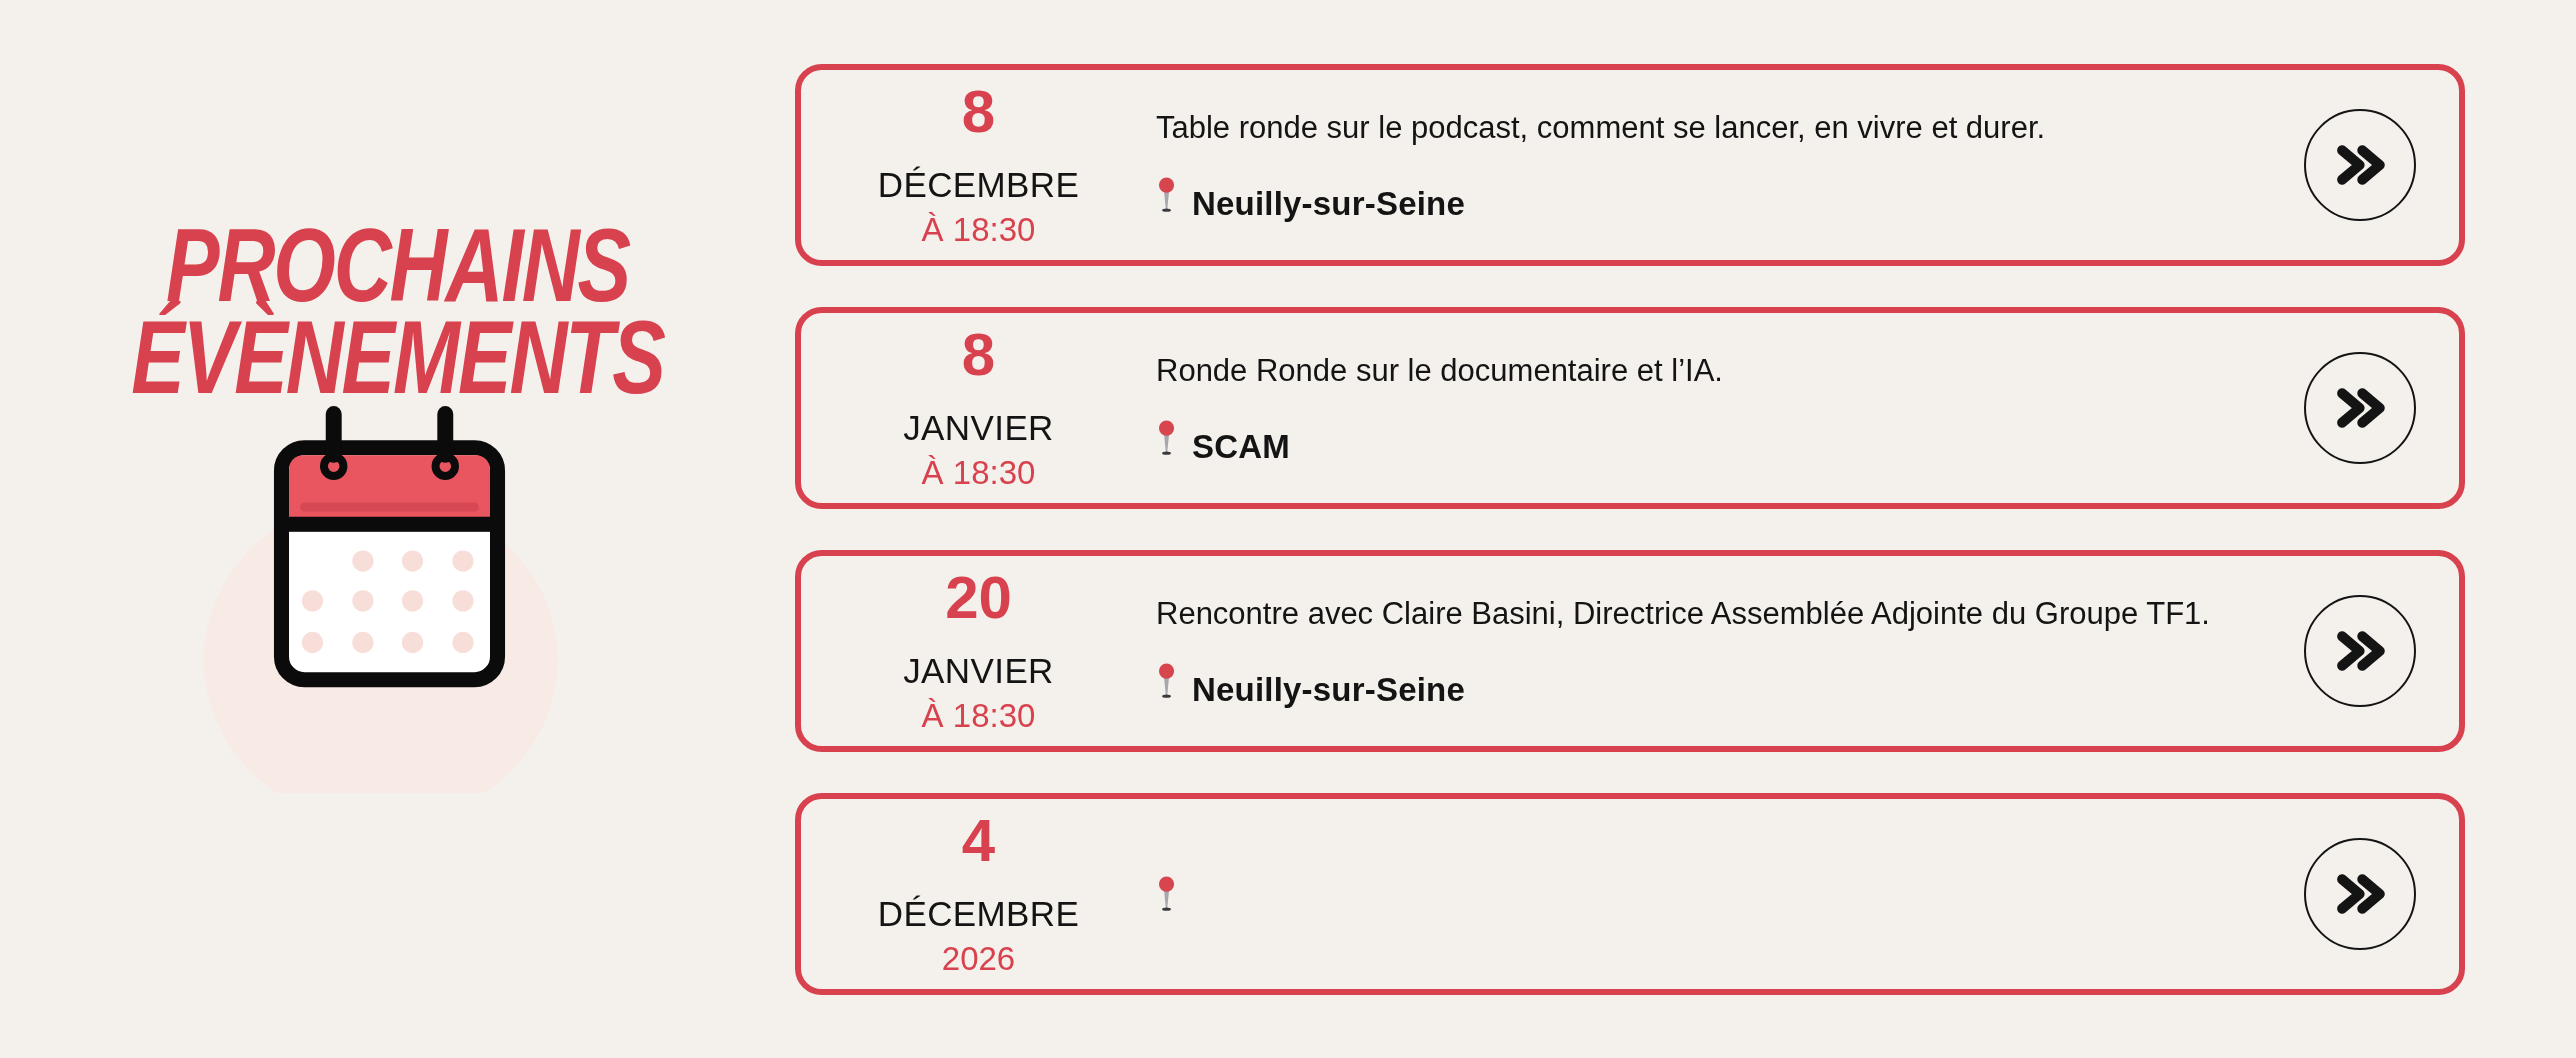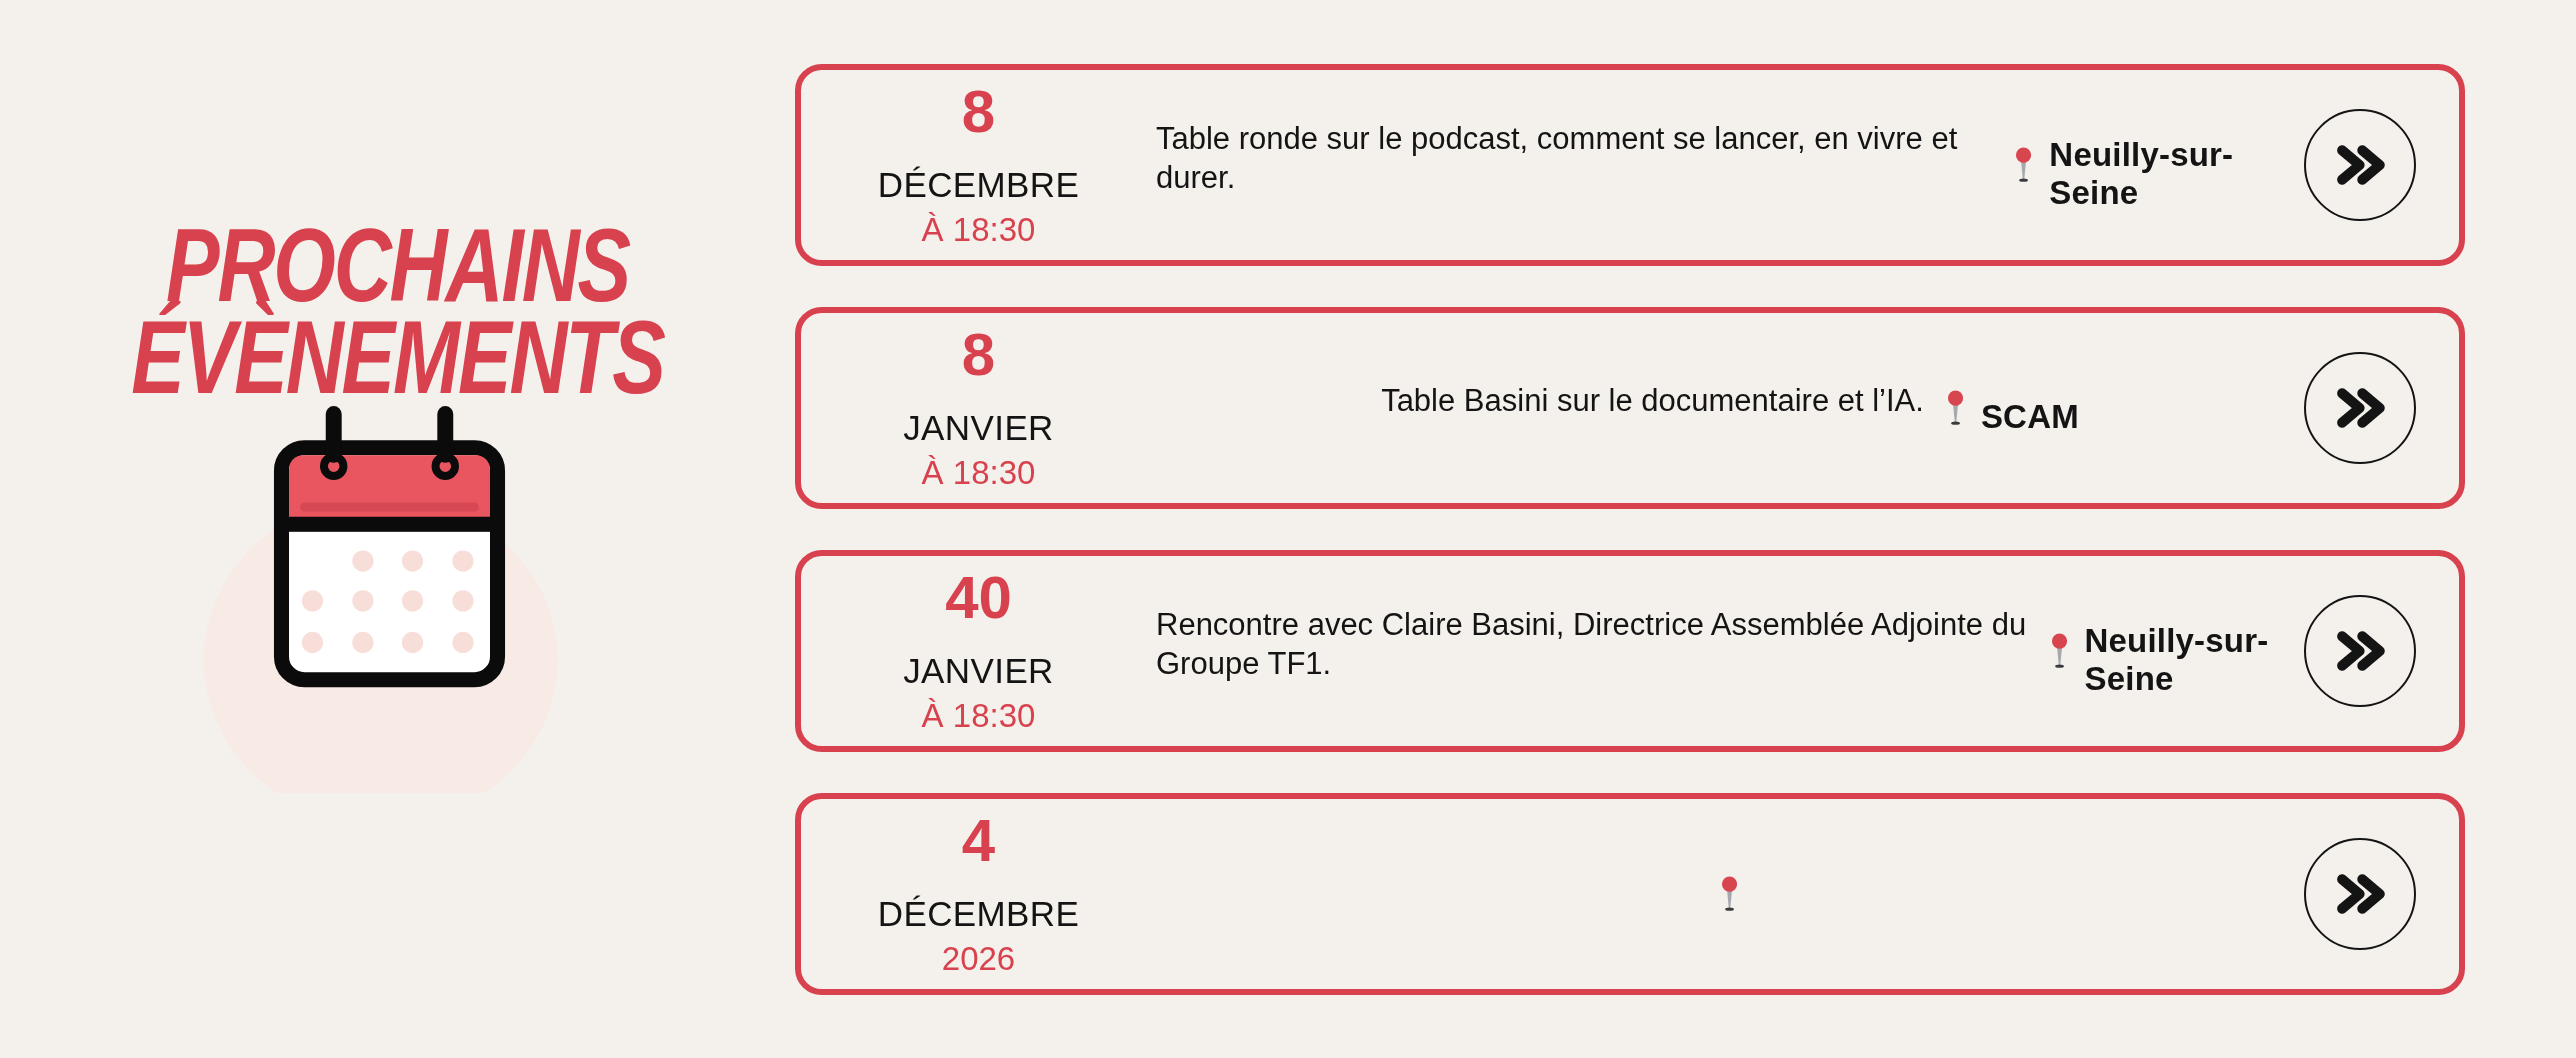--- a/index.html
+++ b/index.html
@@ -92,22 +92,22 @@
   }
   .event-detail {
     color: #D8414E;
     font-weight: 500;
     font-size: 33px;
     line-height: 39px;
     margin-top: 4px;
   }
   .event-content {
     display: flex;
-    flex-direction: row;
-    justify-content: center;
+    flex-direction: column;
+    justify-content: flex-start;
     gap: 21px;
     width: 1152px;
   }
   .event-description {
     margin: 0;
     color: #141414;
     font-size: 31px;
     line-height: 39px;
     font-weight: 400;
   }
@@ -216,41 +216,41 @@
       </div>
     </article>
 
     <article class="event-card">
       <div class="event-date">
         <div class="event-day">8</div>
         <div class="event-month">JANVIER</div>
         <div class="event-detail">À 18:30</div>
       </div>
       <div class="event-content">
-        <p class="event-description">Table Basini sur le documentaire et l’IA.</p>
+        <p class="event-description">Ronde Ronde sur le documentaire et l’IA.</p>
         <div class="event-location-row">
           <svg class="pushpin-icon" viewBox="0 0 24 40" aria-hidden="true">
             <polygon points="8.8,15.5 14.2,15.5 12.3,35 10.7,35" fill="#A6A8AD"></polygon>
             <ellipse cx="11.5" cy="36" rx="4.8" ry="1.8" fill="#3A3B3E"></ellipse>
             <circle cx="11.5" cy="8.6" r="8.3" fill="#D7454F"></circle>
           </svg>
           <span class="event-location">SCAM</span>
         </div>
       </div>
       <div class="arrow-button">
         <svg width="55" height="44" viewBox="0 0 58 48" aria-hidden="true">
           <path d="M9 8 L28 24 L9 40" fill="none" stroke="#141414" stroke-width="11" stroke-linecap="round" stroke-linejoin="round"></path>
           <path d="M31 8 L50 24 L31 40" fill="none" stroke="#141414" stroke-width="11" stroke-linecap="round" stroke-linejoin="round"></path>
         </svg>
       </div>
     </article>
 
     <article class="event-card">
       <div class="event-date">
-        <div class="event-day">40</div>
+        <div class="event-day">20</div>
         <div class="event-month">JANVIER</div>
         <div class="event-detail">À 18:30</div>
       </div>
       <div class="event-content">
         <p class="event-description">Rencontre avec Claire Basini, Directrice Assemblée Adjointe du Groupe TF1.</p>
         <div class="event-location-row">
           <svg class="pushpin-icon" viewBox="0 0 24 40" aria-hidden="true">
             <polygon points="8.8,15.5 14.2,15.5 12.3,35 10.7,35" fill="#A6A8AD"></polygon>
             <ellipse cx="11.5" cy="36" rx="4.8" ry="1.8" fill="#3A3B3E"></ellipse>
             <circle cx="11.5" cy="8.6" r="8.3" fill="#D7454F"></circle>

